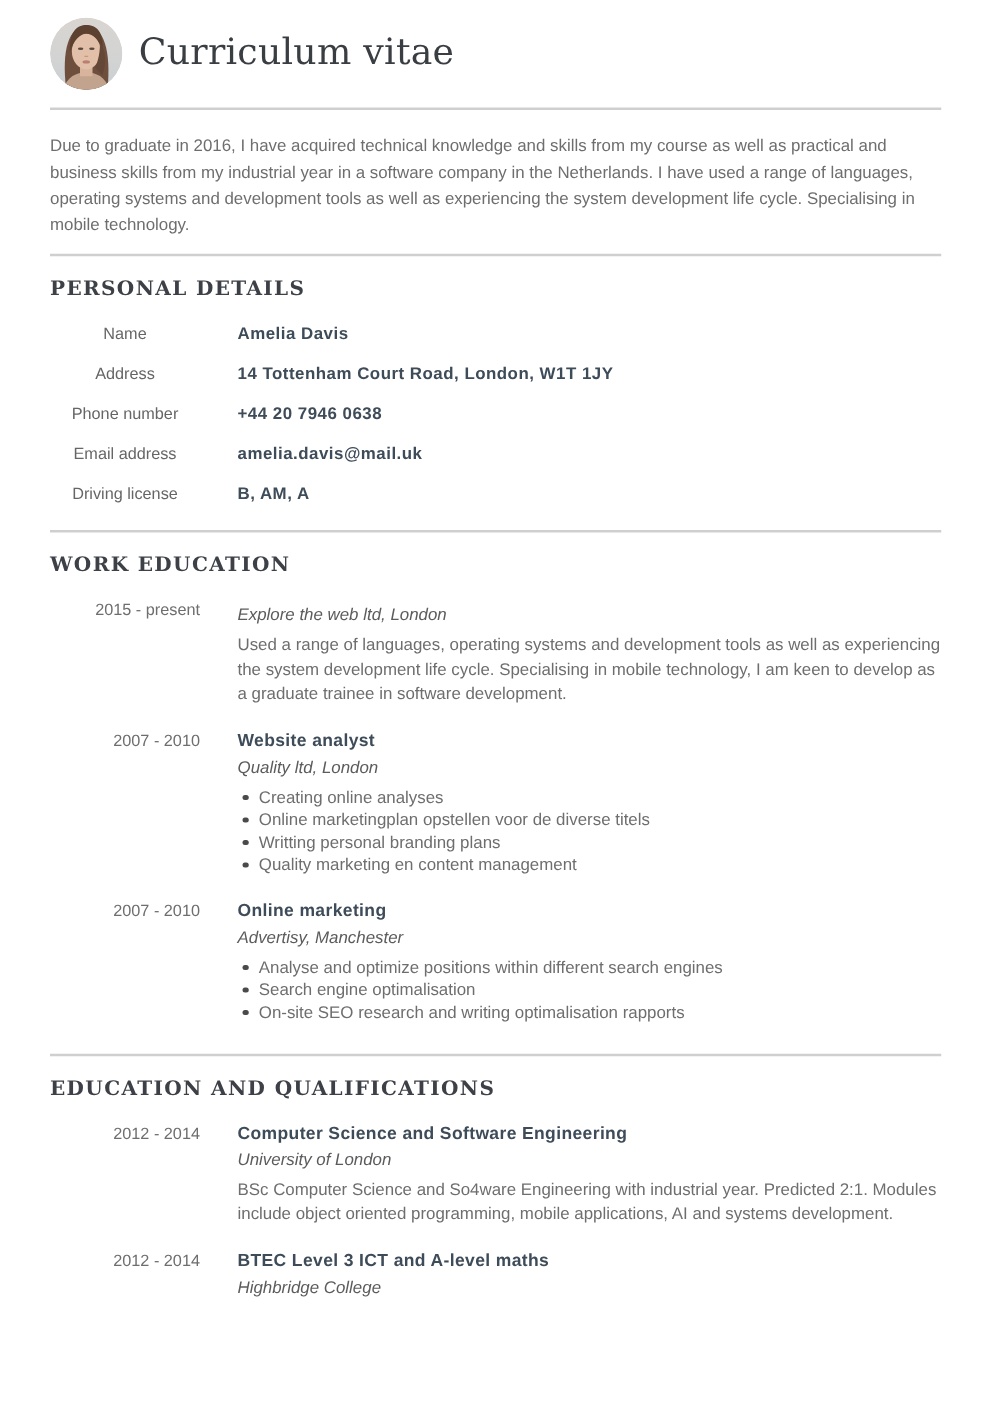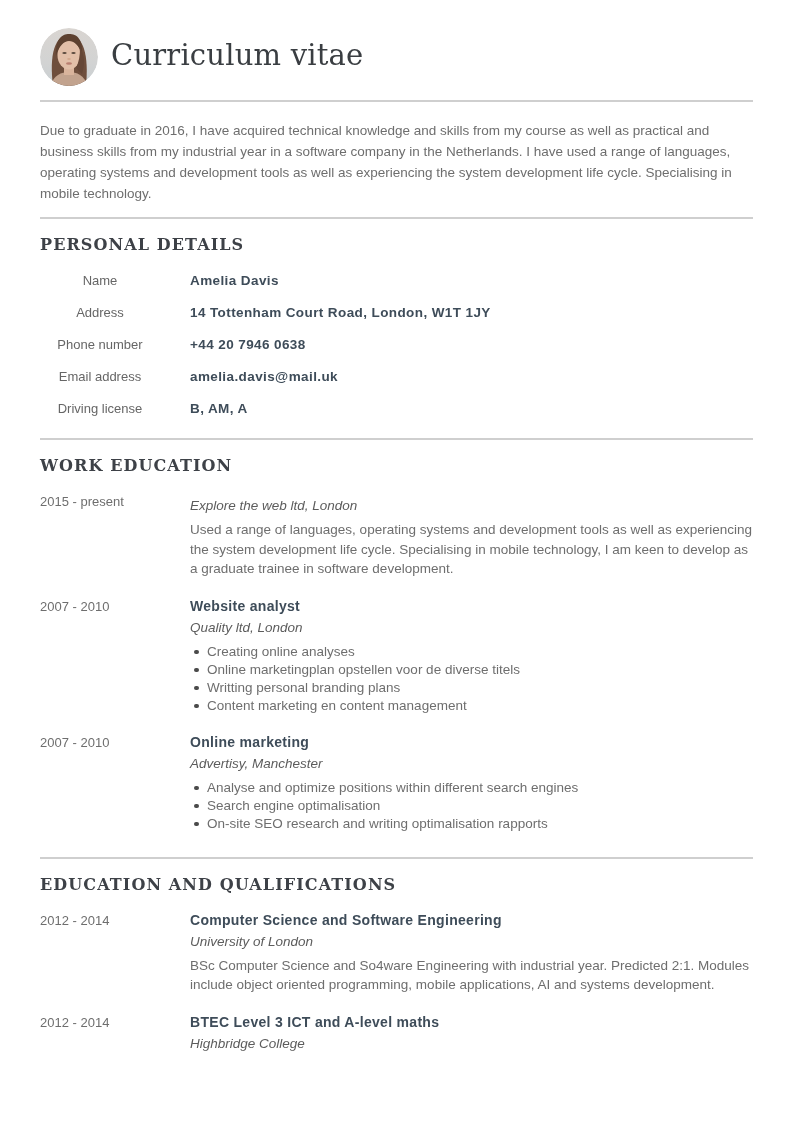--- a/index.html
+++ b/index.html
@@ -13,21 +13,21 @@
     --page-bg:#ffffff;
   }
   *{box-sizing:border-box;}
   html,body{margin:0;padding:0;}
   body{
     width:793px;height:1122px;background:var(--page-bg);
     font-family:"Liberation Sans","DejaVu Sans",sans-serif;
     color:var(--body-text);
     -webkit-font-smoothing:antialiased;
   }
-  .page{width:793px;height:1122px;padding:14px 40px;overflow:hidden;}
+  .page{width:793px;height:1122px;padding:0 40px;overflow:hidden;}
 
   
   .cv-header{display:flex;align-items:center;gap:13px;padding-top:14px;height:72px;}
   .avatar{width:58px;height:58px;border-radius:50%;overflow:hidden;flex:0 0 auto;}
   .avatar svg{display:block;width:58px;height:58px;}
   h1.cv-title{
     margin:0;font-family:"DejaVu Serif","Liberation Serif",serif;
     font-size:29px;font-weight:500;color:var(--title);letter-spacing:0.2px;
     position:relative;top:-2px;
   }
@@ -49,21 +49,21 @@
   
   .detail-rows{margin-top:19px;}
   .detail-row{display:grid;grid-template-columns:120px 1fr;column-gap:30px;margin-bottom:18px;}
   .detail-label{text-align:center;font-size:13px;line-height:14px;color:var(--label-text);}
   .detail-value{font-size:13.5px;line-height:14px;font-weight:bold;color:var(--accent);letter-spacing:0.4px;}
 
   
   .entries{margin-top:17px;}
   .entry{display:grid;grid-template-columns:120px 1fr;column-gap:30px;}
   .entry + .entry{margin-top:19px;}
-  .entry-period{text-align:left;font-size:13px;line-height:17px;color:var(--body-text);}
+  .entry-period{text-align:right;font-size:13px;line-height:17px;color:var(--body-text);}
   .entry-title{margin:0;font-size:14px;line-height:17px;font-weight:bold;color:var(--accent);letter-spacing:0.3px;}
   .entry-org{margin-top:4px;font-size:13.5px;line-height:17px;font-style:italic;color:var(--org-text);}
   .entry-desc{margin:6px 0 0;font-size:13.5px;line-height:19.5px;color:var(--body-text);}
   .entry-desc:empty{display:none;}
   ul.entry-bullets{margin:7px 0 0;padding-left:17px;list-style:none;}
   ul.entry-bullets:empty{display:none;}
   ul.entry-bullets li{
     position:relative;font-size:13.5px;line-height:18px;color:var(--body-text);
   }
   ul.entry-bullets li::before{
@@ -157,21 +157,21 @@
       <article class="entry">
         <div class="entry-period">2007 - 2010</div>
         <div class="entry-body">
           <h3 class="entry-title">Website analyst</h3>
           <div class="entry-org">Quality ltd, London</div>
 
           <ul class="entry-bullets">
               <li>Creating online analyses</li>
               <li>Online marketingplan opstellen voor de diverse titels</li>
               <li>Writting personal branding plans</li>
-              <li>Content marketing en content management</li>
+              <li>Quality marketing en content management</li>
             </ul>
         </div>
       </article>
 
       <article class="entry">
         <div class="entry-period">2007 - 2010</div>
         <div class="entry-body">
           <h3 class="entry-title">Online marketing</h3>
           <div class="entry-org">Advertisy, Manchester</div>
 

